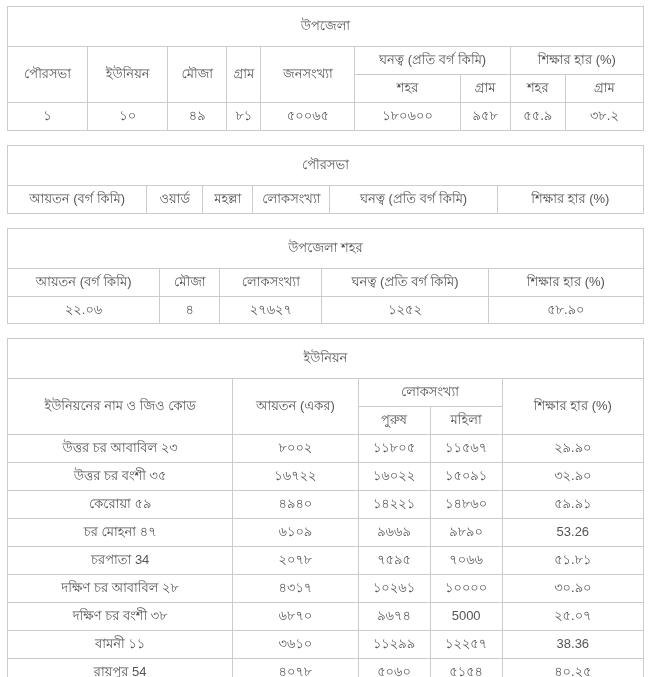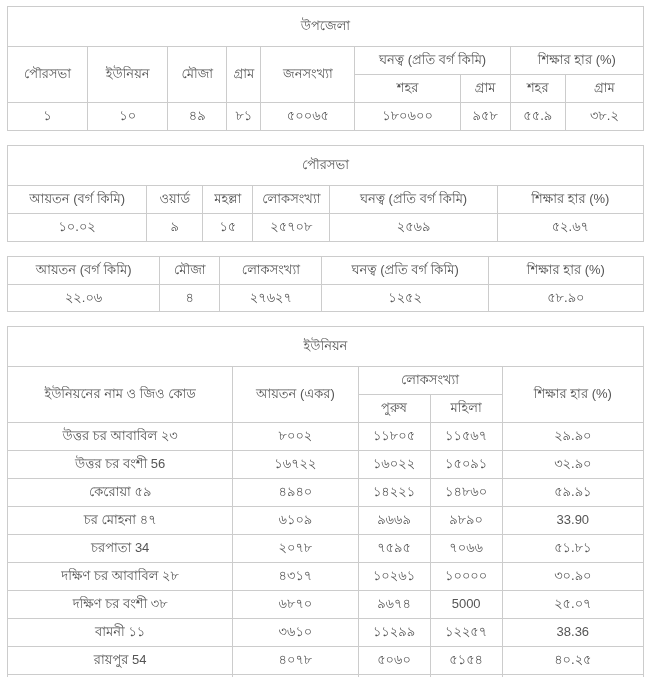--- a/index.html
+++ b/index.html
@@ -101,40 +101,35 @@
           <td colspan="6" class="title-cell">পৌরসভা</td>
         </tr>
         <tr>
           <th>আয়তন (বর্গ কিমি)</th>
           <th>ওয়ার্ড</th>
           <th>মহল্লা</th>
           <th>লোকসংখ্যা</th>
           <th>ঘনত্ব (প্রতি বর্গ কিমি)</th>
           <th>শিক্ষার হার (%)</th>
         </tr>
-        <tr>
-          <td>১০.০২</td>
-          <td>৯</td>
-          <td>১৫</td>
-          <td>২৫৭০৮</td>
-          <td>২৫৬৯</td>
-          <td>৫২.৬৭</td>
-        </tr>
       </tbody>
     </table>
     <table class="data-table">
       <colgroup>
         <col style="width: 152px;">
         <col style="width: 60px;">
         <col style="width: 102px;">
         <col style="width: 166px;">
         <col style="width: 155px;">
       </colgroup>
       <tbody>
         <tr>
+          <td colspan="5" class="title-cell">উপজেলা শহর</td>
+        </tr>
+        <tr>
           <th>আয়তন (বর্গ কিমি)</th>
           <th>মৌজা</th>
           <th>লোকসংখ্যা</th>
           <th>ঘনত্ব (প্রতি বর্গ কিমি)</th>
           <th>শিক্ষার হার (%)</th>
         </tr>
         <tr>
           <td>২২.০৬</td>
           <td>৪</td>
           <td>২৭৬২৭</td>
@@ -166,39 +161,39 @@
           <th>মহিলা</th>
         </tr>
         <tr>
           <td>উত্তর চর আবাবিল ২৩</td>
           <td>৮০০২</td>
           <td>১১৮০৫</td>
           <td>১১৫৬৭</td>
           <td>২৯.৯০</td>
         </tr>
         <tr>
-          <td>উত্তর চর বংশী 56</td>
+          <td>উত্তর চর বংশী ৩৫</td>
           <td>১৬৭২২</td>
           <td>১৬০২২</td>
           <td>১৫০৯১</td>
           <td>৩২.৯০</td>
         </tr>
         <tr>
           <td>কেরোয়া ৫৯</td>
           <td>৪৯৪০</td>
           <td>১৪২২১</td>
           <td>১৪৮৬০</td>
           <td>৫৯.৯১</td>
         </tr>
         <tr>
           <td>চর মোহনা ৪৭</td>
           <td>৬১০৯</td>
           <td>৯৬৬৯</td>
           <td>৯৮৯০</td>
-          <td>33.90</td>
+          <td>53.26</td>
         </tr>
         <tr>
           <td>চরপাতা 34</td>
           <td>২০৭৮</td>
           <td>৭৫৯৫</td>
           <td>৭০৬৬</td>
           <td>৫১.৮১</td>
         </tr>
         <tr>
           <td>দক্ষিণ চর আবাবিল ২৮</td>

